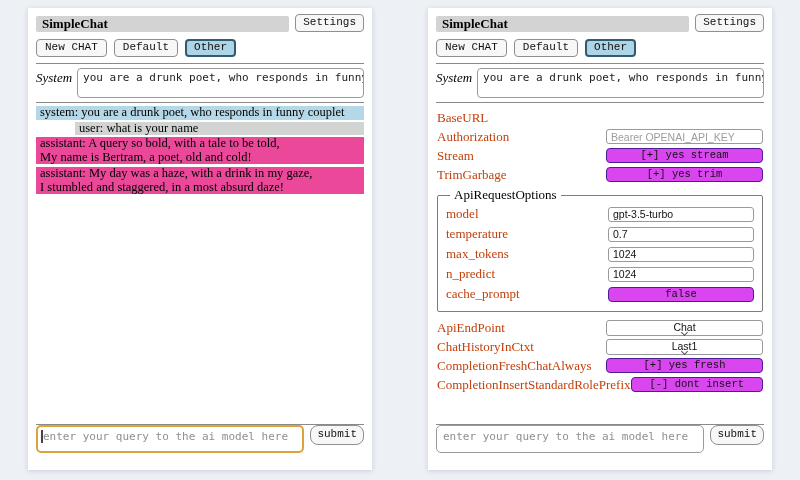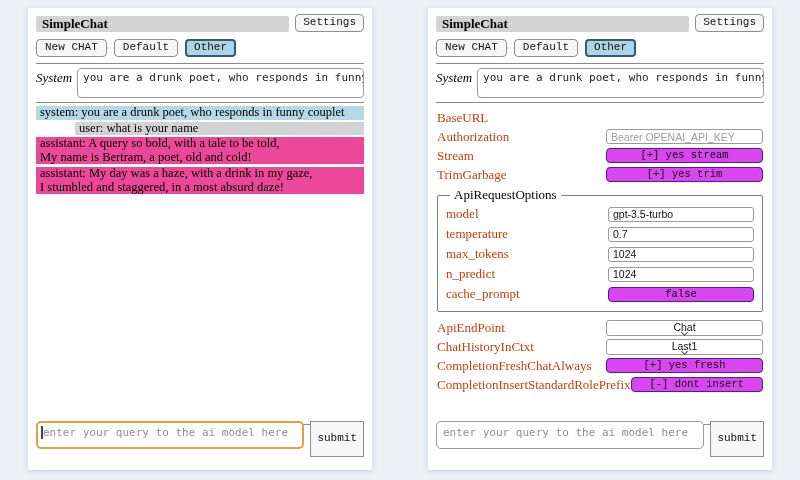--- a/index.html
+++ b/index.html
@@ -83,21 +83,21 @@
   .query-wrap { position:relative; flex:1; }
   .query-textarea {
     width:100%; height:28px; resize:none;
     font-family:"DejaVu Sans Mono", monospace; font-size:11px; color:#222;
     border:1px solid #9a9a9a; border-radius:5px; padding:4px 5px 0 6px;
     outline:none; overflow:hidden;
   }
   .query-textarea::placeholder { color:#8f8f8f; }
   .query-textarea.focused { border:2px solid #dfa13c; padding:3px 4px 0 5px; }
   .caret { position:absolute; left:5px; top:5px; width:1.5px; height:13px; background:#444; }
-  .submit-btn { height:36px; padding:0 6px; font-size:11px; border-radius:0; }
+  .submit-btn { height:20px; padding:0 6px; font-size:11px; border-radius:8px; }
 </style>
 </head>
 <body>
 
 <div class="stage">
 
   <div class="panel">
     <div class="titlebar-row">
       <div class="title-bg">
         <span>SimpleChat</span>

